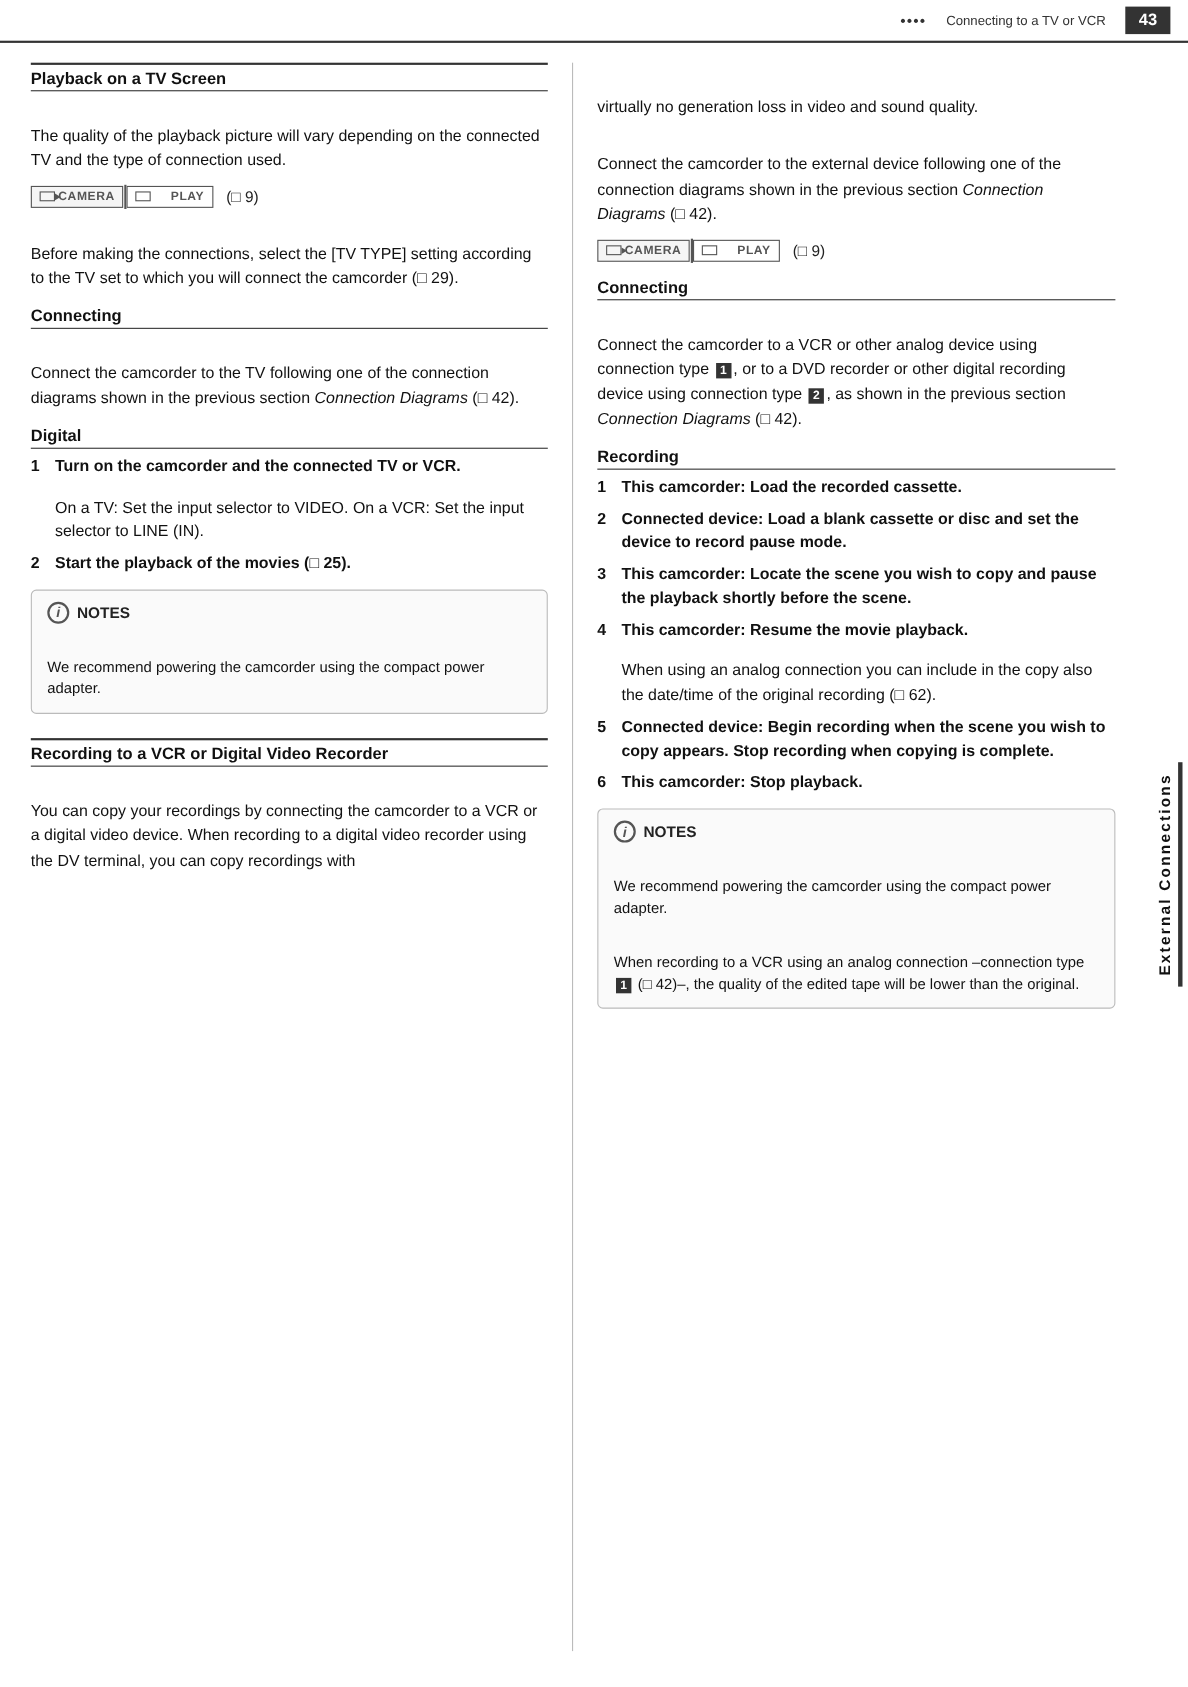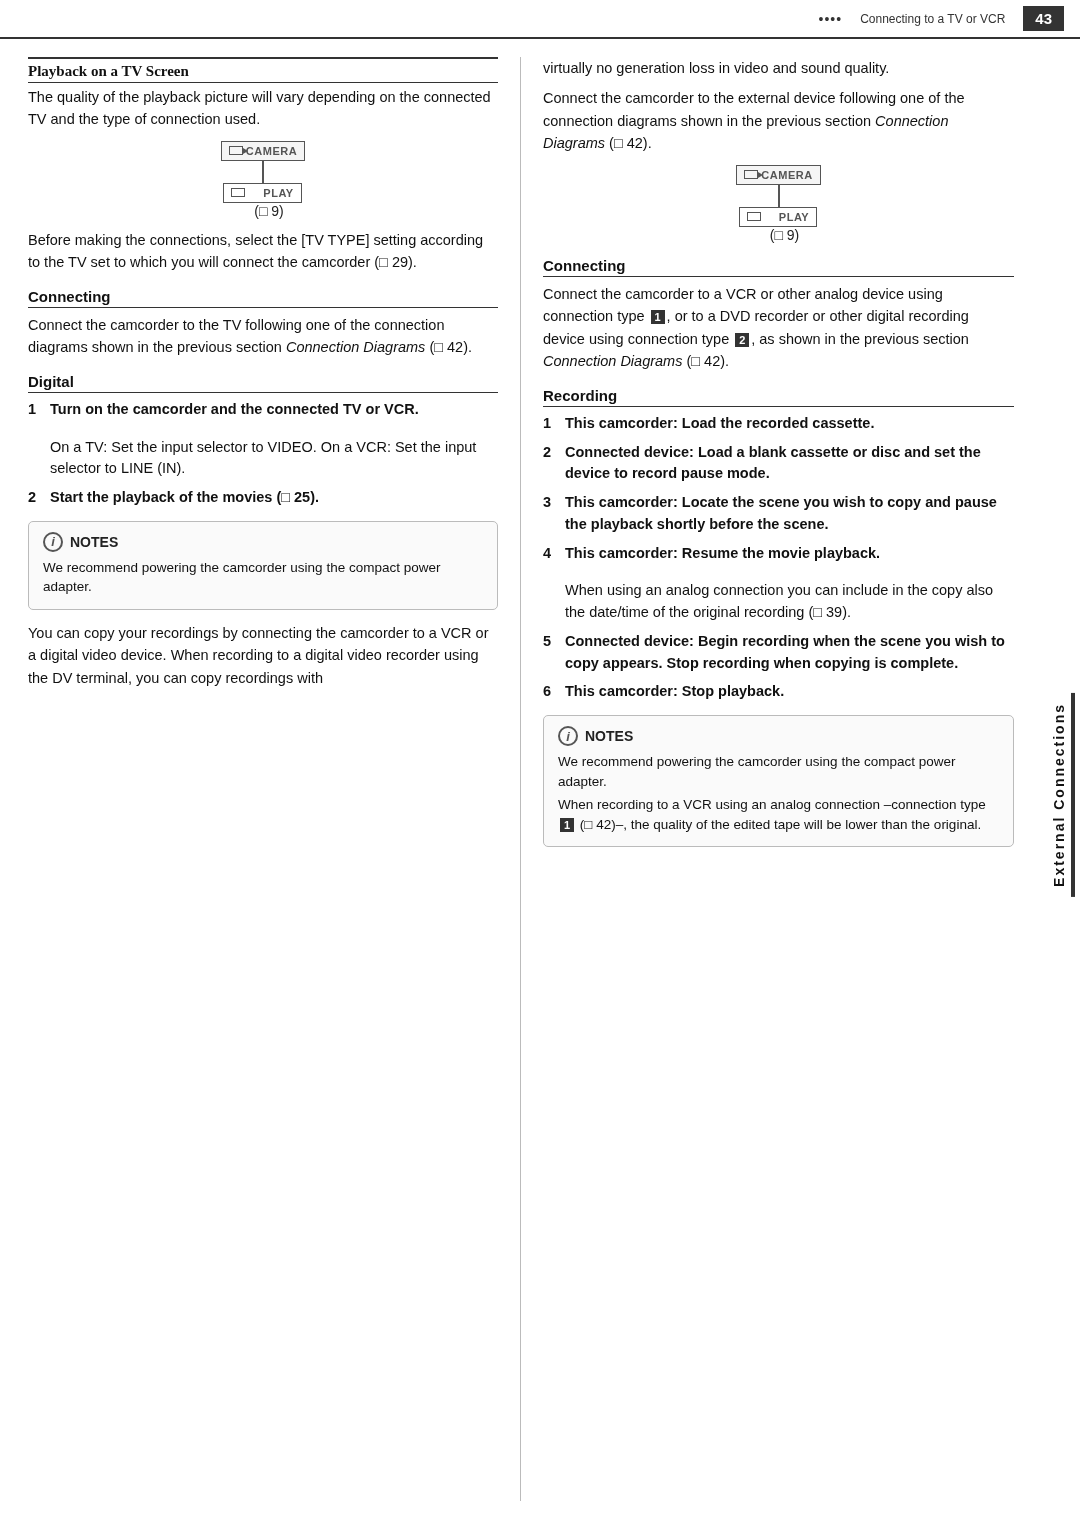--- a/index.html
+++ b/index.html
@@ -100,38 +100,37 @@
       font-weight: bold;
       border-bottom: 1.5px solid #333;
       margin-bottom: 6px;
       margin-top: 14px;
       padding-bottom: 2px;
     }
     .subsection-title-top {
       border-top: 2.5px solid #333;
       border-bottom: 1.5px solid #333;
       padding: 4px 0 2px 0;
-      margin-bottom: 3px;
+      margin-bottom: 24px;
       margin-top: 0;
-      font-family: Liberation Serif, serif;
     }
 
     p {
       font-size: 14.5px;
       line-height: 1.55;
       margin-bottom: 8px;
+      margin-top: 30px;
     }
 
     
     .mode-buttons {
       display: flex;
       align-items: center;
       gap: 0;
       margin: 10px 0 10px 0;
-      flex-direction: column;
     }
     .btn-camera {
       border: 1.5px solid #555;
       padding: 3px 7px;
       font-size: 11px;
       font-weight: bold;
       color: #555;
       letter-spacing: 0.5px;
       display: flex;
       align-items: center;
@@ -342,20 +341,23 @@
       </ol>
 
       <div class="notes-box">
         <div class="notes-header">
           <span class="notes-icon">i</span>
           <span>NOTES</span>
         </div>
         <p>We recommend powering the camcorder using the compact power adapter.</p>
       </div>
 
+      <div class="subsection-title subsection-title-top" style="margin-top:22px;">
+        <span>Recording to a VCR or Digital Video Recorder</span>
+      </div>
       <p>You can copy your recordings by connecting the camcorder to a VCR or a digital video device. When recording to a digital video recorder using the DV terminal, you can copy recordings with</p>
 
     </div>
 
     <div class="col-right">
 
       <p>
         <span>virtually no generation loss in video and sound quality.</span>
       </p>
       <p>
@@ -404,21 +406,21 @@
         <li>
           <span class="step-num">3</span>
           <span class="step-text">
             <strong>This camcorder: Locate the scene you wish to copy and pause the playback shortly before the scene.</strong>
           </span>
         </li>
         <li>
           <span class="step-num">4</span>
           <span class="step-text">
             <strong>This camcorder: Resume the movie playback.</strong>
-            <span class="step-sub">When using an analog connection you can include in the copy also the date/time of the original recording (□ 39).</span>
+            <span class="step-sub">When using an analog connection you can include in the copy also the date/time of the original recording (□ 62).</span>
           </span>
         </li>
         <li>
           <span class="step-num">5</span>
           <span class="step-text">
             <strong>Connected device: Begin recording when the scene you wish to copy appears. Stop recording when copying is complete.</strong>
           </span>
         </li>
         <li>
           <span class="step-num">6</span>

